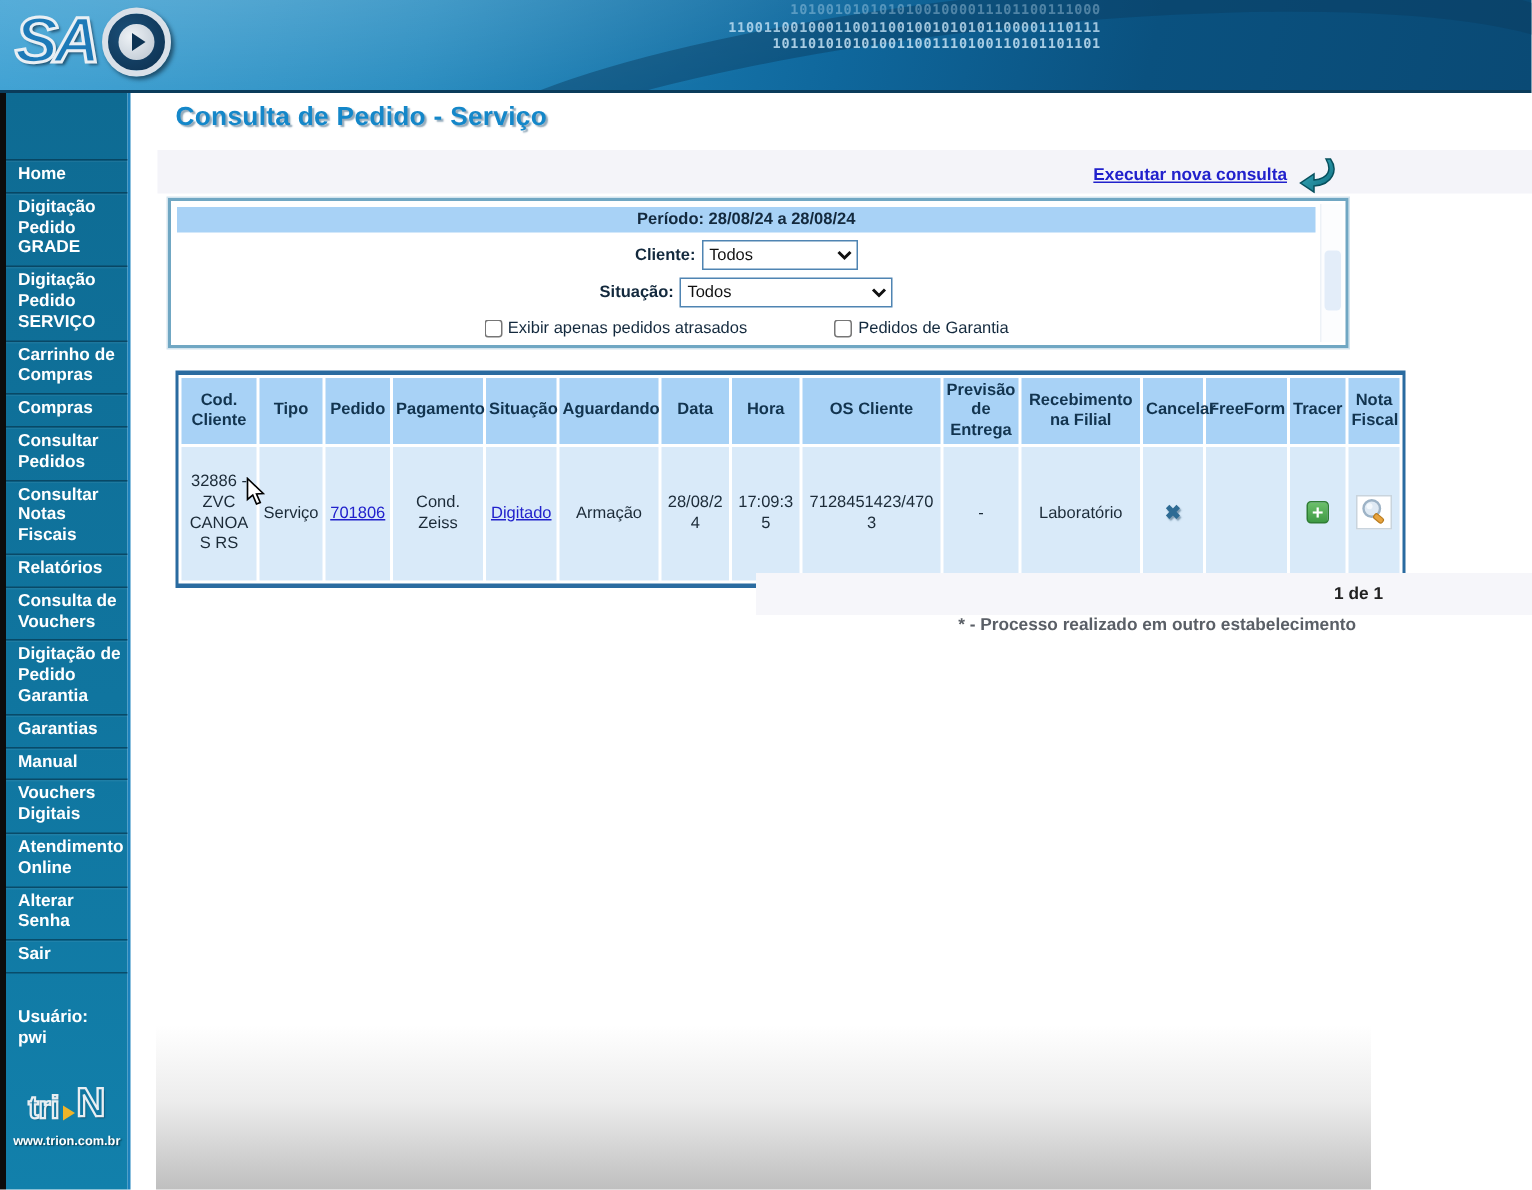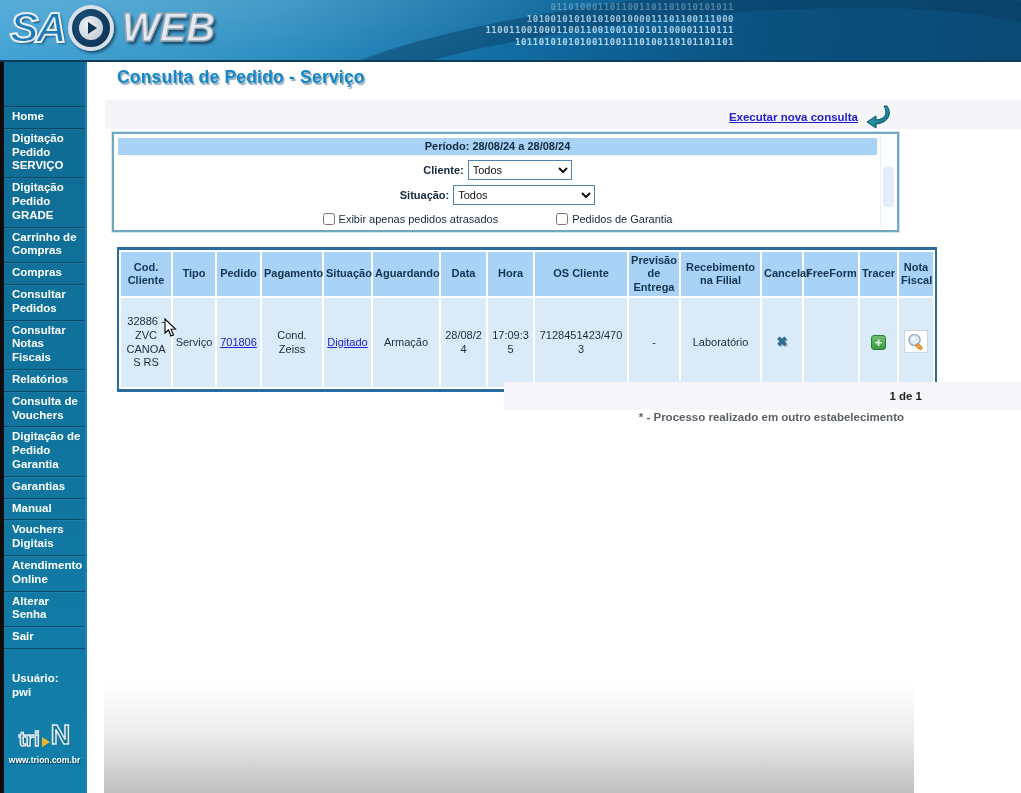--- a/index.html
+++ b/index.html
@@ -120,35 +120,33 @@
 <body>
 
 <div class="banner">
   <div class="logo">
     <span class="logo-sa">SA</span>
     <span class="logo-circle">
       <span class="inner">
           <span class="tri"></span>
         </span>
     </span>
-    <span class="logo-web">WEB</span>
   </div>
   <div class="binary">
-    <div>0110100011011001101101010101011</div>
     <div>10100101010101001000011101100111000</div>
     <div>110011001000110011001001010101100001110111</div>
     <div>1011010101010011001110100110101101101</div>
   </div>
 </div>
 
 <div class="sidebar">
   <nav class="menu">
     <div class="menu-item">Home</div>
+    <div class="menu-item">Digitação Pedido GRADE</div>
     <div class="menu-item">Digitação Pedido SERVIÇO</div>
-    <div class="menu-item">Digitação Pedido GRADE</div>
     <div class="menu-item">Carrinho de Compras</div>
     <div class="menu-item">Compras</div>
     <div class="menu-item">Consultar Pedidos</div>
     <div class="menu-item">Consultar Notas Fiscais</div>
     <div class="menu-item">Relatórios</div>
     <div class="menu-item">Consulta de Vouchers</div>
     <div class="menu-item">Digitação de Pedido Garantia</div>
     <div class="menu-item">Garantias</div>
     <div class="menu-item">Manual</div>
     <div class="menu-item">Vouchers Digitais</div>

